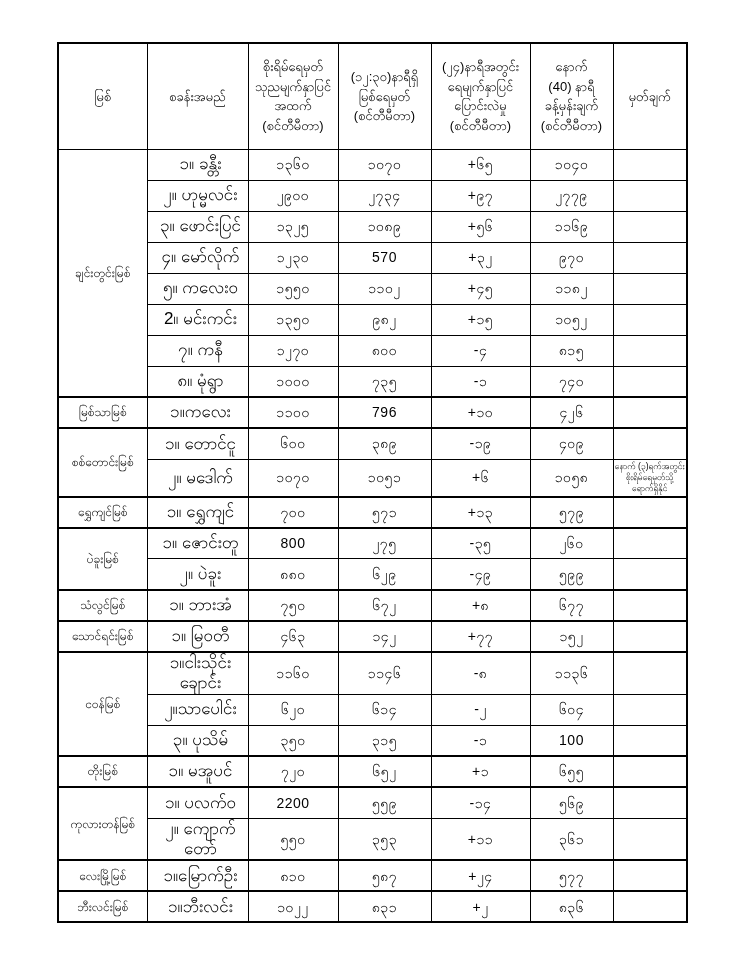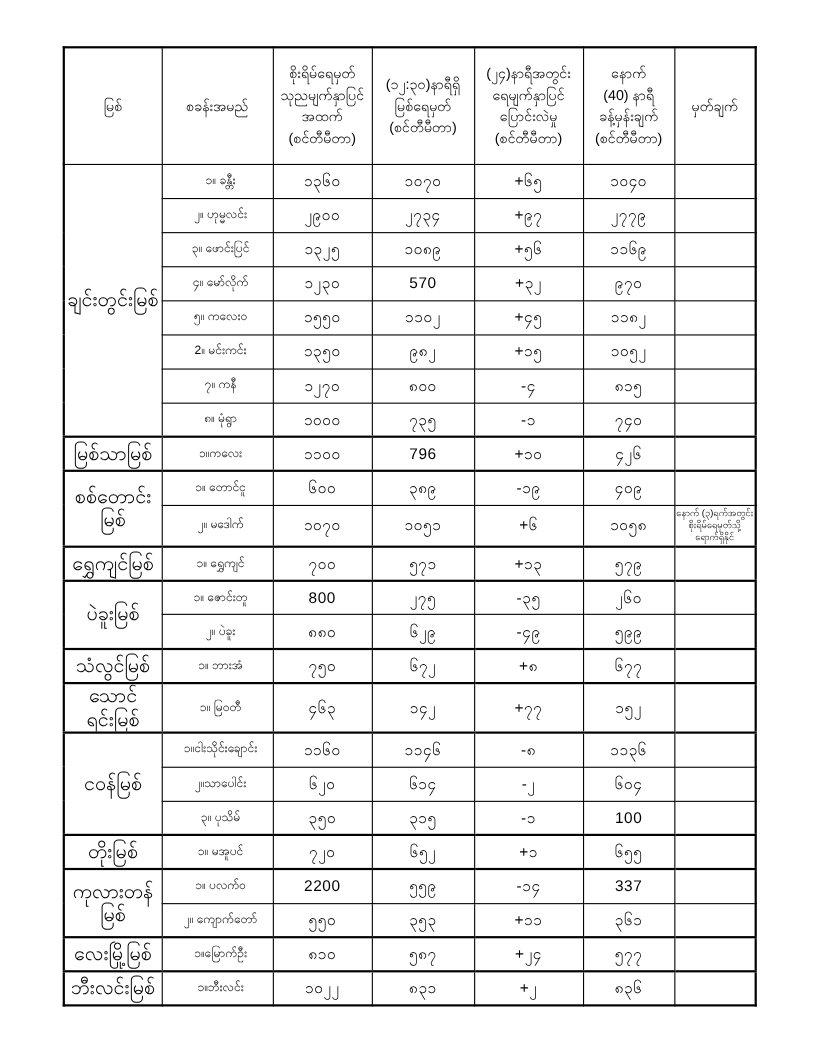--- a/index.html
+++ b/index.html
@@ -35,22 +35,22 @@
   thead tr { height: 106px; }
   thead th {
     font-weight: normal;
     font-size: 13px;
     line-height: 1.5;
     border-bottom: 2px solid #000;
     padding: 2px 1px;
   }
   tbody tr { height: 31px; }
   tbody td { font-size: 14px; line-height: 1.2; }
-  td.c-river { font-size: 18px; padding: 0 2px; }
-  td.c-station { text-align: left; padding-left: 6px; font-size: 11px; white-space: nowrap; }
+  td.c-river { font-size: 12px; padding: 0 2px; }
+  td.c-station { text-align: left; padding-left: 6px; font-size: 17px; white-space: nowrap; }
   td.c-num { letter-spacing: 0.5px; }
   td.c-remark { font-size: 8.5px; line-height: 1.35; padding: 1px; }
   tr.g td { border-top: 2px solid #000; }
 </style>
 </head>
 <body>
 
 <div class="page">
   <table class="levels">
     <colgroup>
@@ -255,21 +255,21 @@
         <td class="c-num">+၁</td>
         <td class="c-num">၆၅၅</td>
         <td class="c-remark"></td>
       </tr>
       <tr class="g">
         <td class="c-river" rowspan="2">ကုလားတန်မြစ်</td>
         <td class="c-station">၁။ ပလက်ဝ</td>
         <td class="c-num">2200</td>
         <td class="c-num">၅၅၉</td>
         <td class="c-num">-၁၄</td>
-        <td class="c-num">337</td>
+        <td class="c-num">၅၆၉</td>
         <td class="c-remark"></td>
       </tr>
       <tr>
         <td class="c-station">၂။ ကျောက်တော်</td>
         <td class="c-num">၅၅၀</td>
         <td class="c-num">၃၅၃</td>
         <td class="c-num">+၁၁</td>
         <td class="c-num">၃၆၁</td>
         <td class="c-remark"></td>
       </tr>

